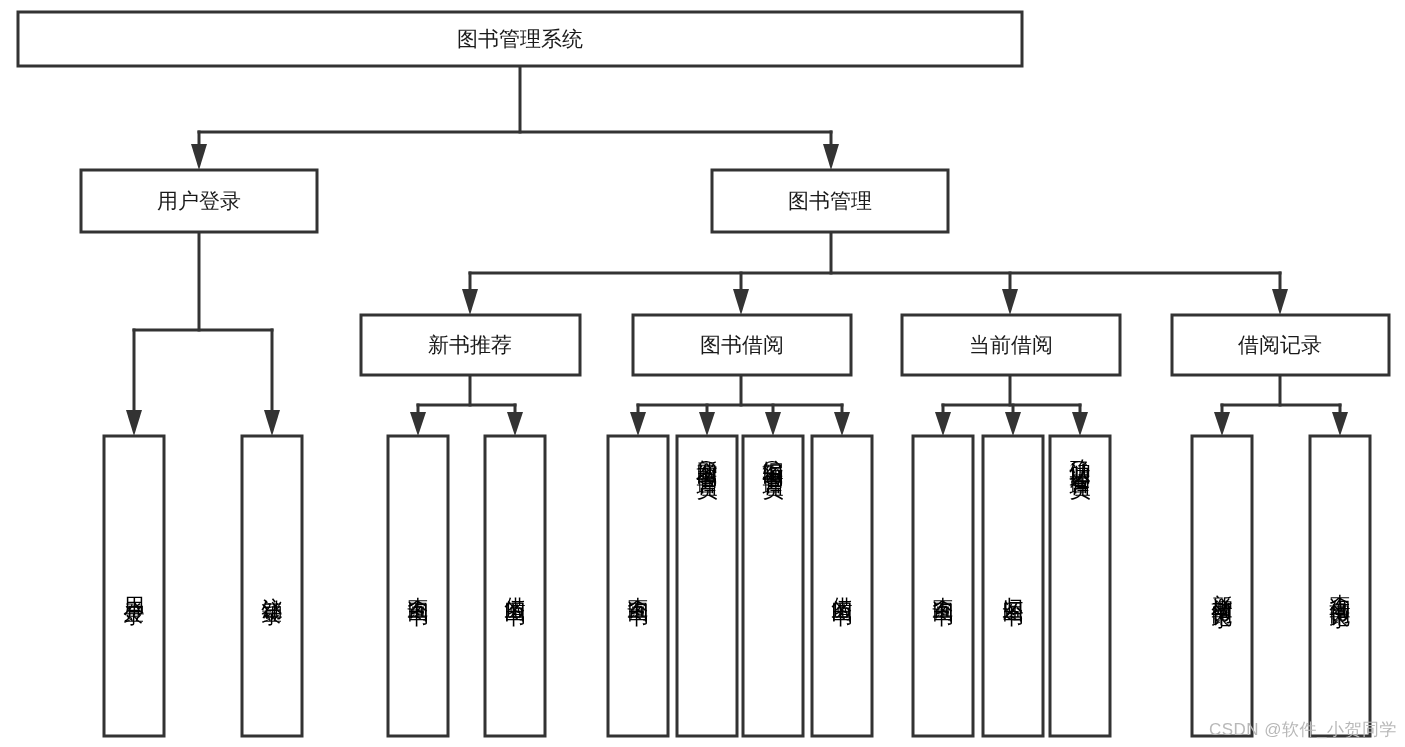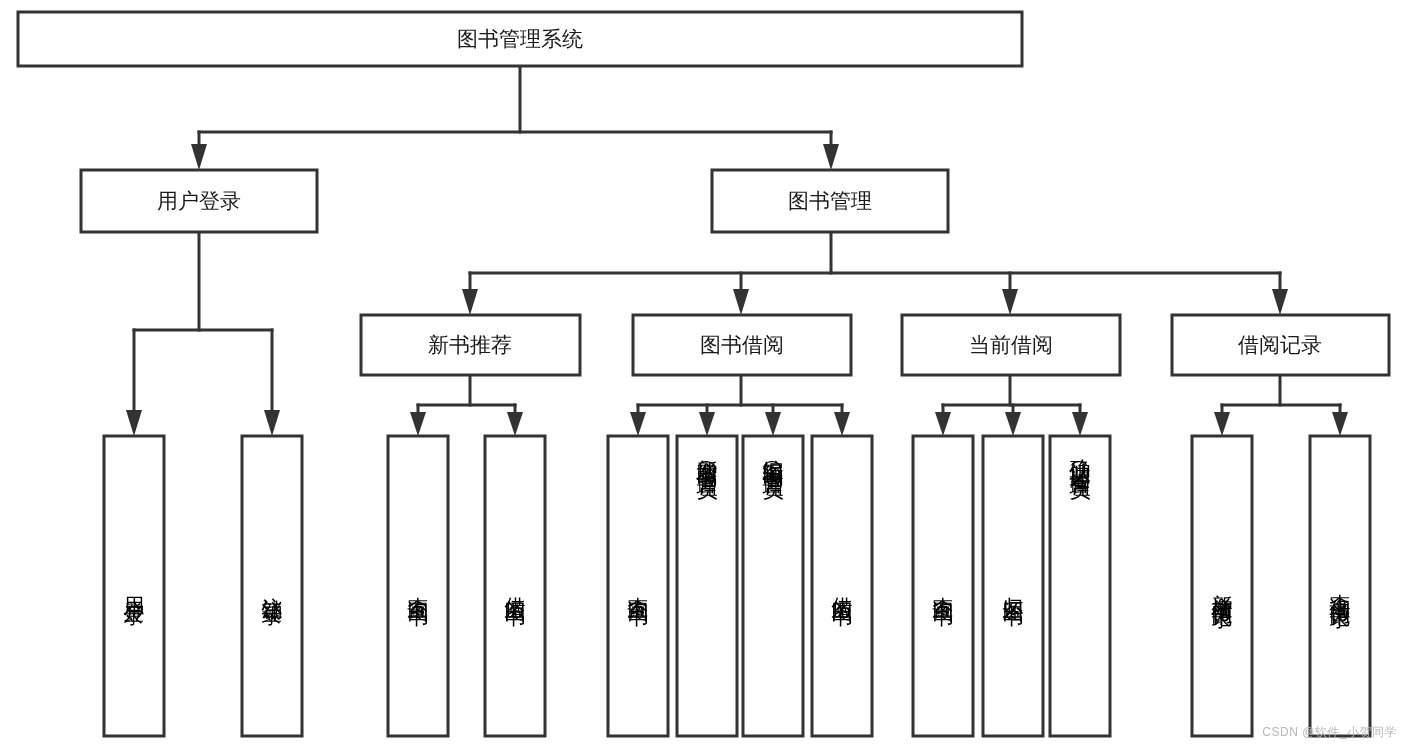--- a/index.html
+++ b/index.html
@@ -57,21 +57,21 @@
     fill: #1a1a1a;
     writing-mode: vertical-rl;
     text-orientation: upright;
     letter-spacing: 3px;
   }
   .watermark-text {
     position: absolute;
     right: 8px;
     bottom: 6px;
     font-family: "Liberation Sans", "DejaVu Sans", sans-serif;
-    font-size: 12px;
+    font-size: 17px;
     color: #b8b8b8;
     letter-spacing: 0.5px;
     user-select: none;
     pointer-events: none;
     white-space: nowrap;
   }
 </style>
 </head>
 <body>
 

